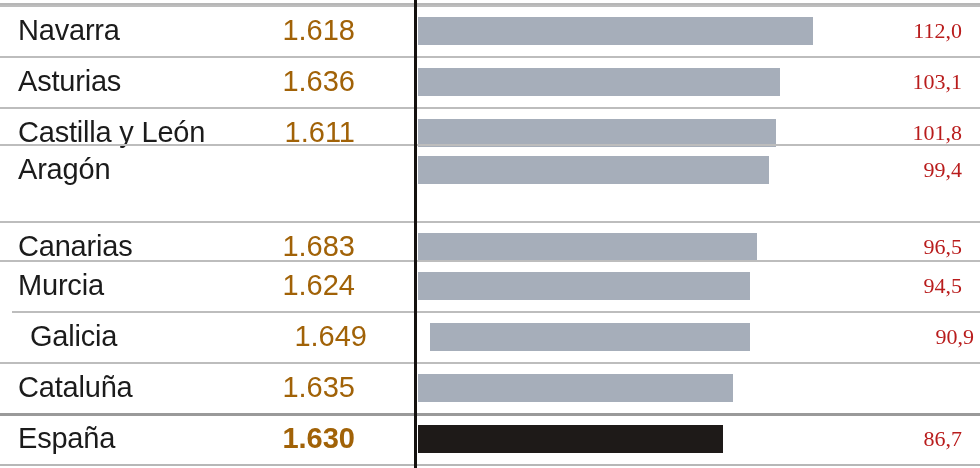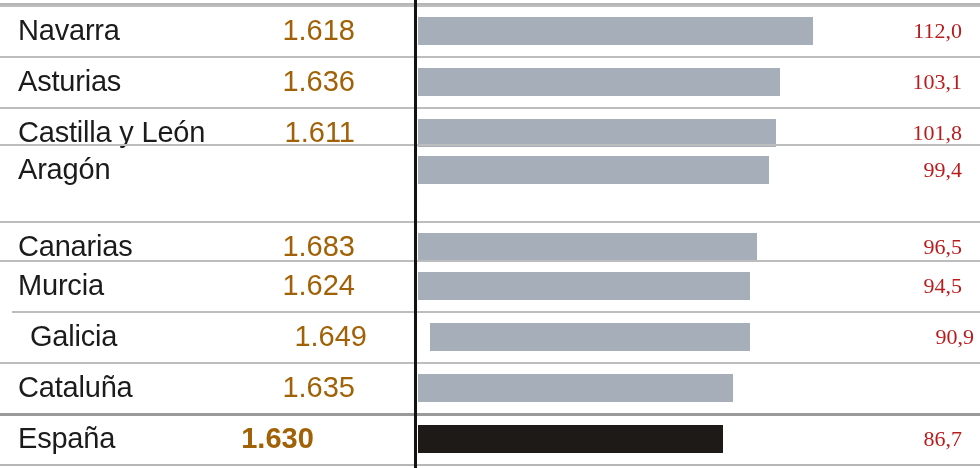--- a/index.html
+++ b/index.html
@@ -79,21 +79,20 @@
     top: 0;
     height: 51px;
     line-height: 51px;
     font-size: 29px;
     color: #a16207;
     text-align: right;
     white-space: nowrap;
   }
   .row.total .row-rate {
     font-weight: bold;
-    text-align: center;
   }
   .bar-track {
     position: absolute;
     left: 418px;
     top: 0;
     height: 51px;
   }
   .bar {
     position: absolute;
     top: 12px;

